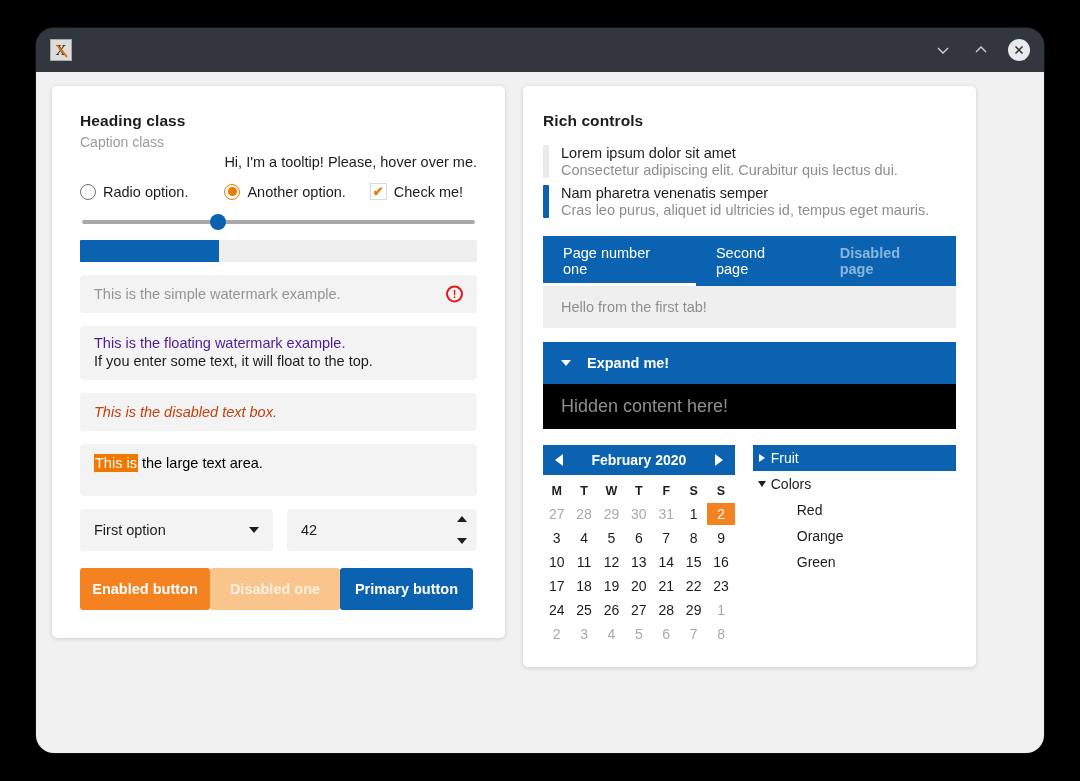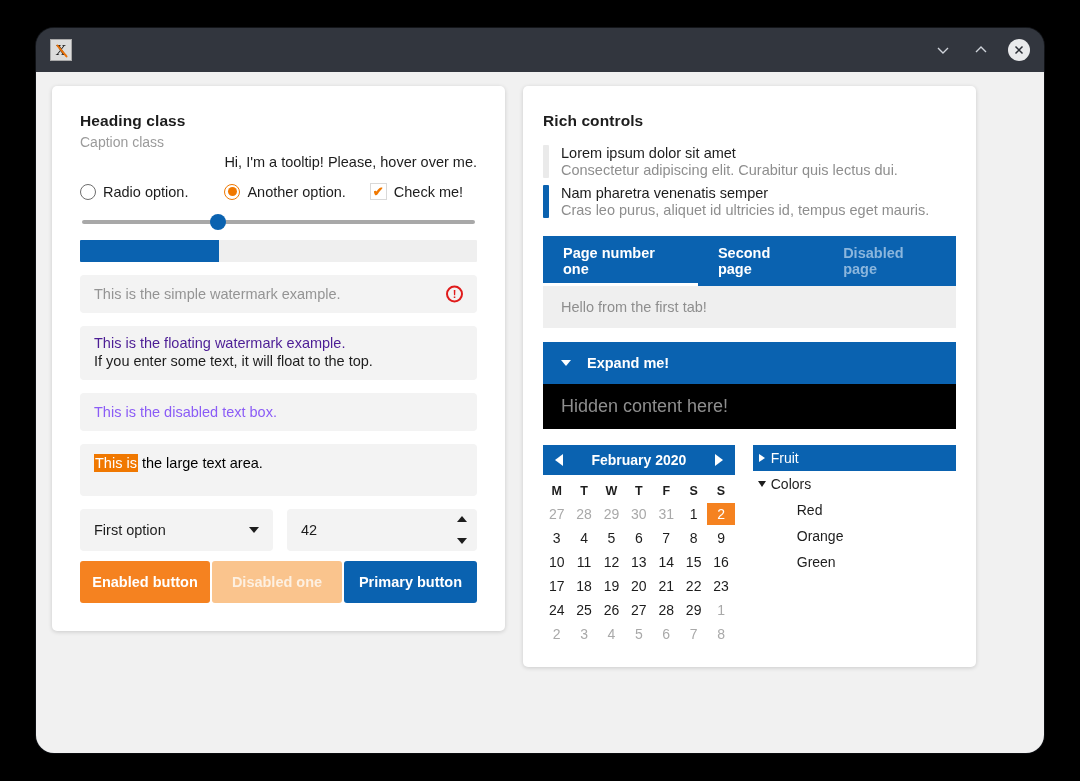--- a/index.html
+++ b/index.html
@@ -165,21 +165,21 @@
     display:flex; align-items:center; justify-content:center;
     line-height: 1; font-family: "Liberation Sans", sans-serif;
   }
   #field-floating {
     display: block;
     padding: 9px 14px 11px 14px;
     min-height: auto;
   }
   #floating-label { color: #4c1d95; font-size: 14.5px; display: block; }
   #floating-value { color: #1d1d1d; font-size: 14.5px; display: block; margin-top: 2px; }
-  #field-disabled { color: #8b5cf6; }
+  #field-disabled { color: #c2410c; font-style: italic; }
   #field-textarea {
     display: block;
     min-height: 52px;
     padding: 11px 14px;
   }
   .sel-hl { background: #f07800; color: #ffffff; padding: 1px 1px; }
 
   
   #combo-row { display: flex; gap: 14px; margin-top: 13px; }
   .combo {
@@ -207,21 +207,21 @@
   .spin-up, .spin-down {
     width: 0; height: 0;
     border-left: 5px solid transparent;
     border-right: 5px solid transparent;
     cursor: pointer;
   }
   .spin-up { border-bottom: 6px solid #1d1d1d; }
   .spin-down { border-top: 6px solid #1d1d1d; }
 
   
-  .btn-row { display: flex; margin-top: 10px; justify-content: space-between; }
+  .btn-row { display: flex; margin-top: 17px; }
   .btn {
     height: 42px; border: none; border-radius: 3px;
     font-size: 14.5px; font-weight: bold;
     font-family: "Liberation Sans", sans-serif;
     color: #ffffff; cursor: pointer;
     display: flex; align-items: center; justify-content: center;
   }
   #btn-enabled  { width: 130px; background: #f58220; }
   #btn-disabled { width: 130px; background: #fac48d; color: #fdf0e1; cursor: default; }
   #btn-primary  { width: 133px; background: #0a62b0; }
@@ -243,21 +243,21 @@
   
   #tabs {
     margin-top: 14px;
     background: #0a62b0;
     display: flex; align-items: stretch;
     height: 50px;
   }
   .tab {
     display: flex; align-items: center;
     padding: 0 20px;
-    font-size: 14.5px; font-weight: bold;
+    font-size: 14.5px; font-weight: normal;
     color: #ffffff; cursor: pointer;
     position: relative;
   }
   .tab.active::after {
     content: ""; position: absolute;
     left: 0; right: 0; bottom: 0; height: 3px;
     background: #ffffff;
   }
   .tab.disabled { color: #8bb6dd; cursor: default; font-weight: bold; }
   #tab-content {

